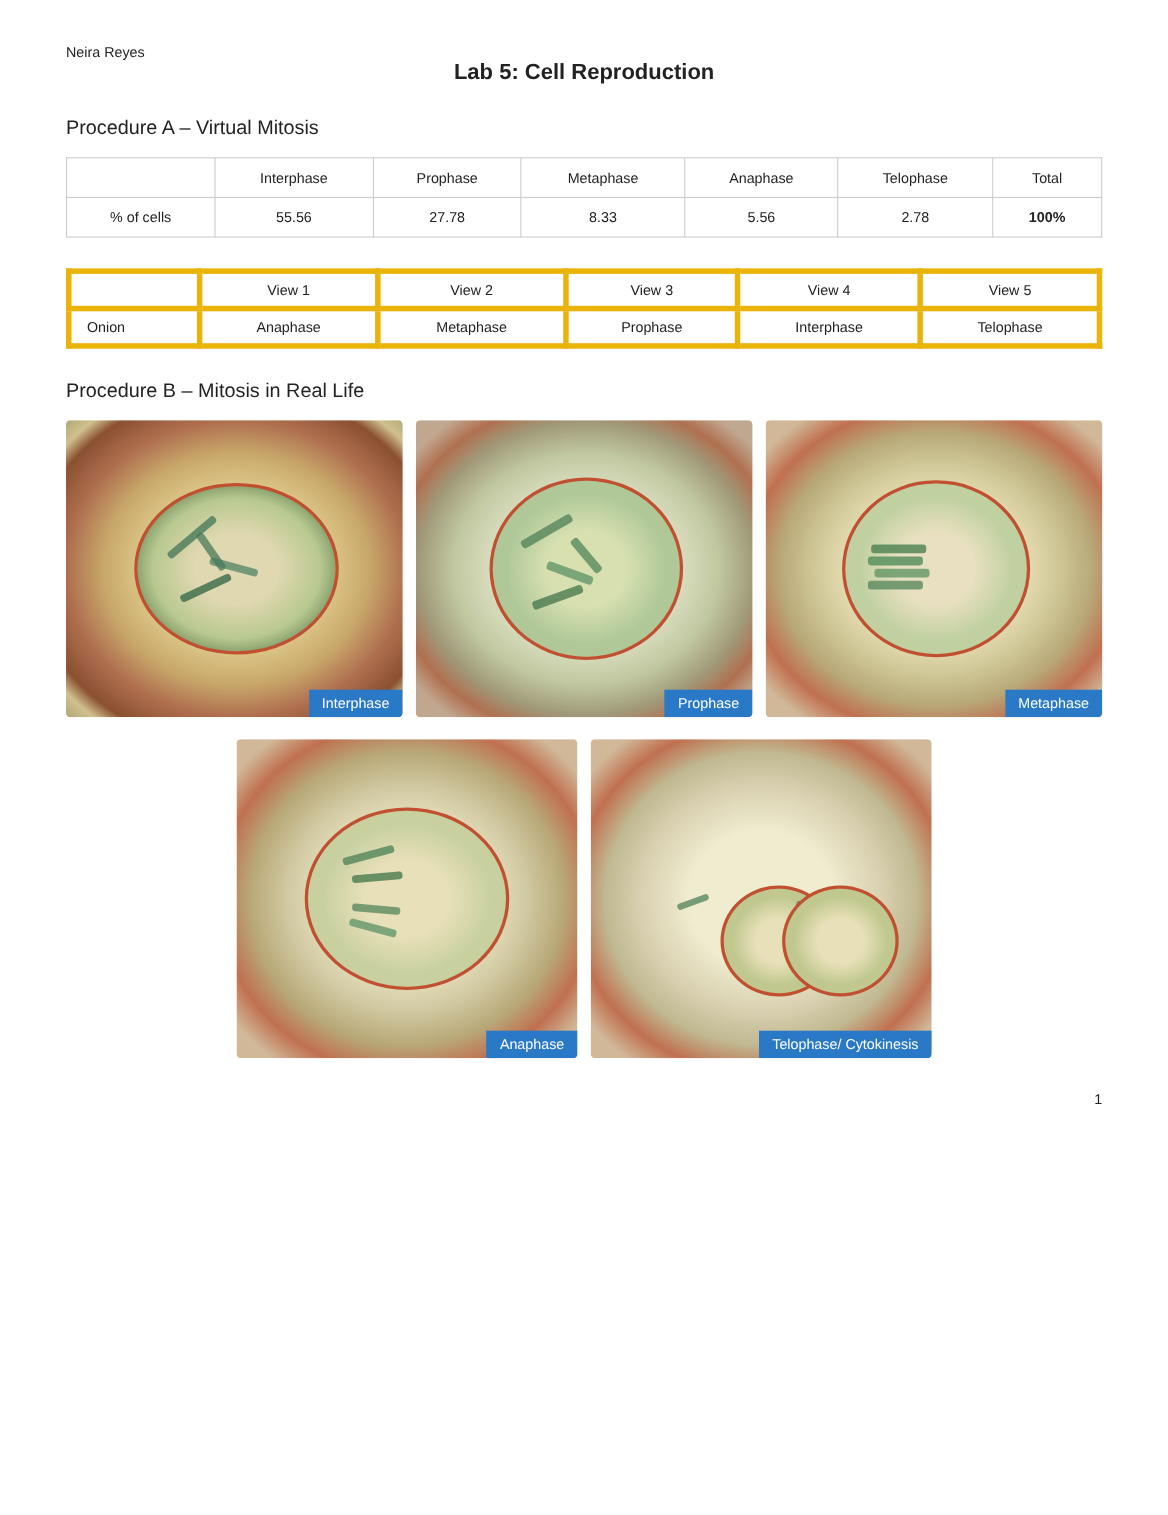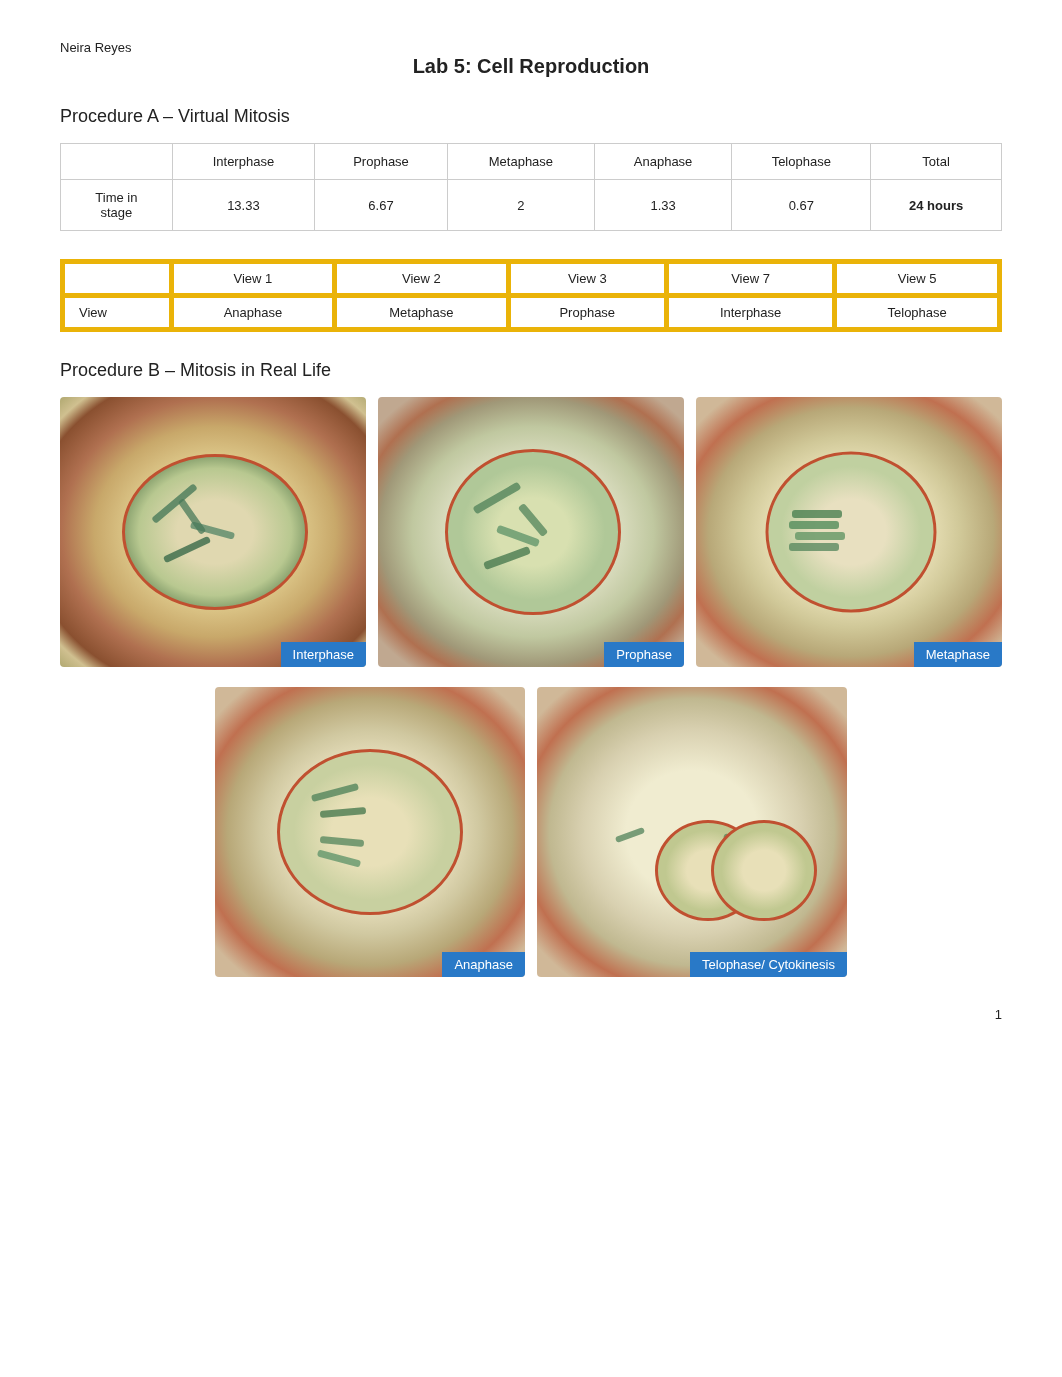--- a/index.html
+++ b/index.html
@@ -210,45 +210,45 @@
       <td>Interphase</td>
       <td>Prophase</td>
       <td>Metaphase</td>
       <td>Anaphase</td>
       <td>Telophase</td>
       <td>Total</td>
     </tr>
   </thead>
   <tbody>
     <tr>
-      <td class="row-label">Time in<br>stage</td>
-      <td>13.33</td>
-      <td>6.67</td>
-      <td>2</td>
-      <td>1.33</td>
-      <td>0.67</td>
-      <td class="bold-val">24 hours</td>
+      <td class="row-label">% of cells</td>
+      <td>55.56</td>
+      <td>27.78</td>
+      <td>8.33</td>
+      <td>5.56</td>
+      <td>2.78</td>
+      <td class="bold-val">100%</td>
     </tr>
   </tbody>
 </table>
 
 <table class="table2" style="margin-bottom:28px;">
   <thead>
     <tr>
       <td></td>
       <td>View 1</td>
       <td>View 2</td>
       <td>View 3</td>
-      <td>View 7</td>
+      <td>View 4</td>
       <td>View 5</td>
     </tr>
   </thead>
   <tbody>
     <tr>
-      <td>View</td>
+      <td>Onion</td>
       <td>Anaphase</td>
       <td>Metaphase</td>
       <td>Prophase</td>
       <td>Interphase</td>
       <td>Telophase</td>
     </tr>
   </tbody>
 </table>
 
 <div class="section-title">Procedure B – Mitosis in Real Life</div>

